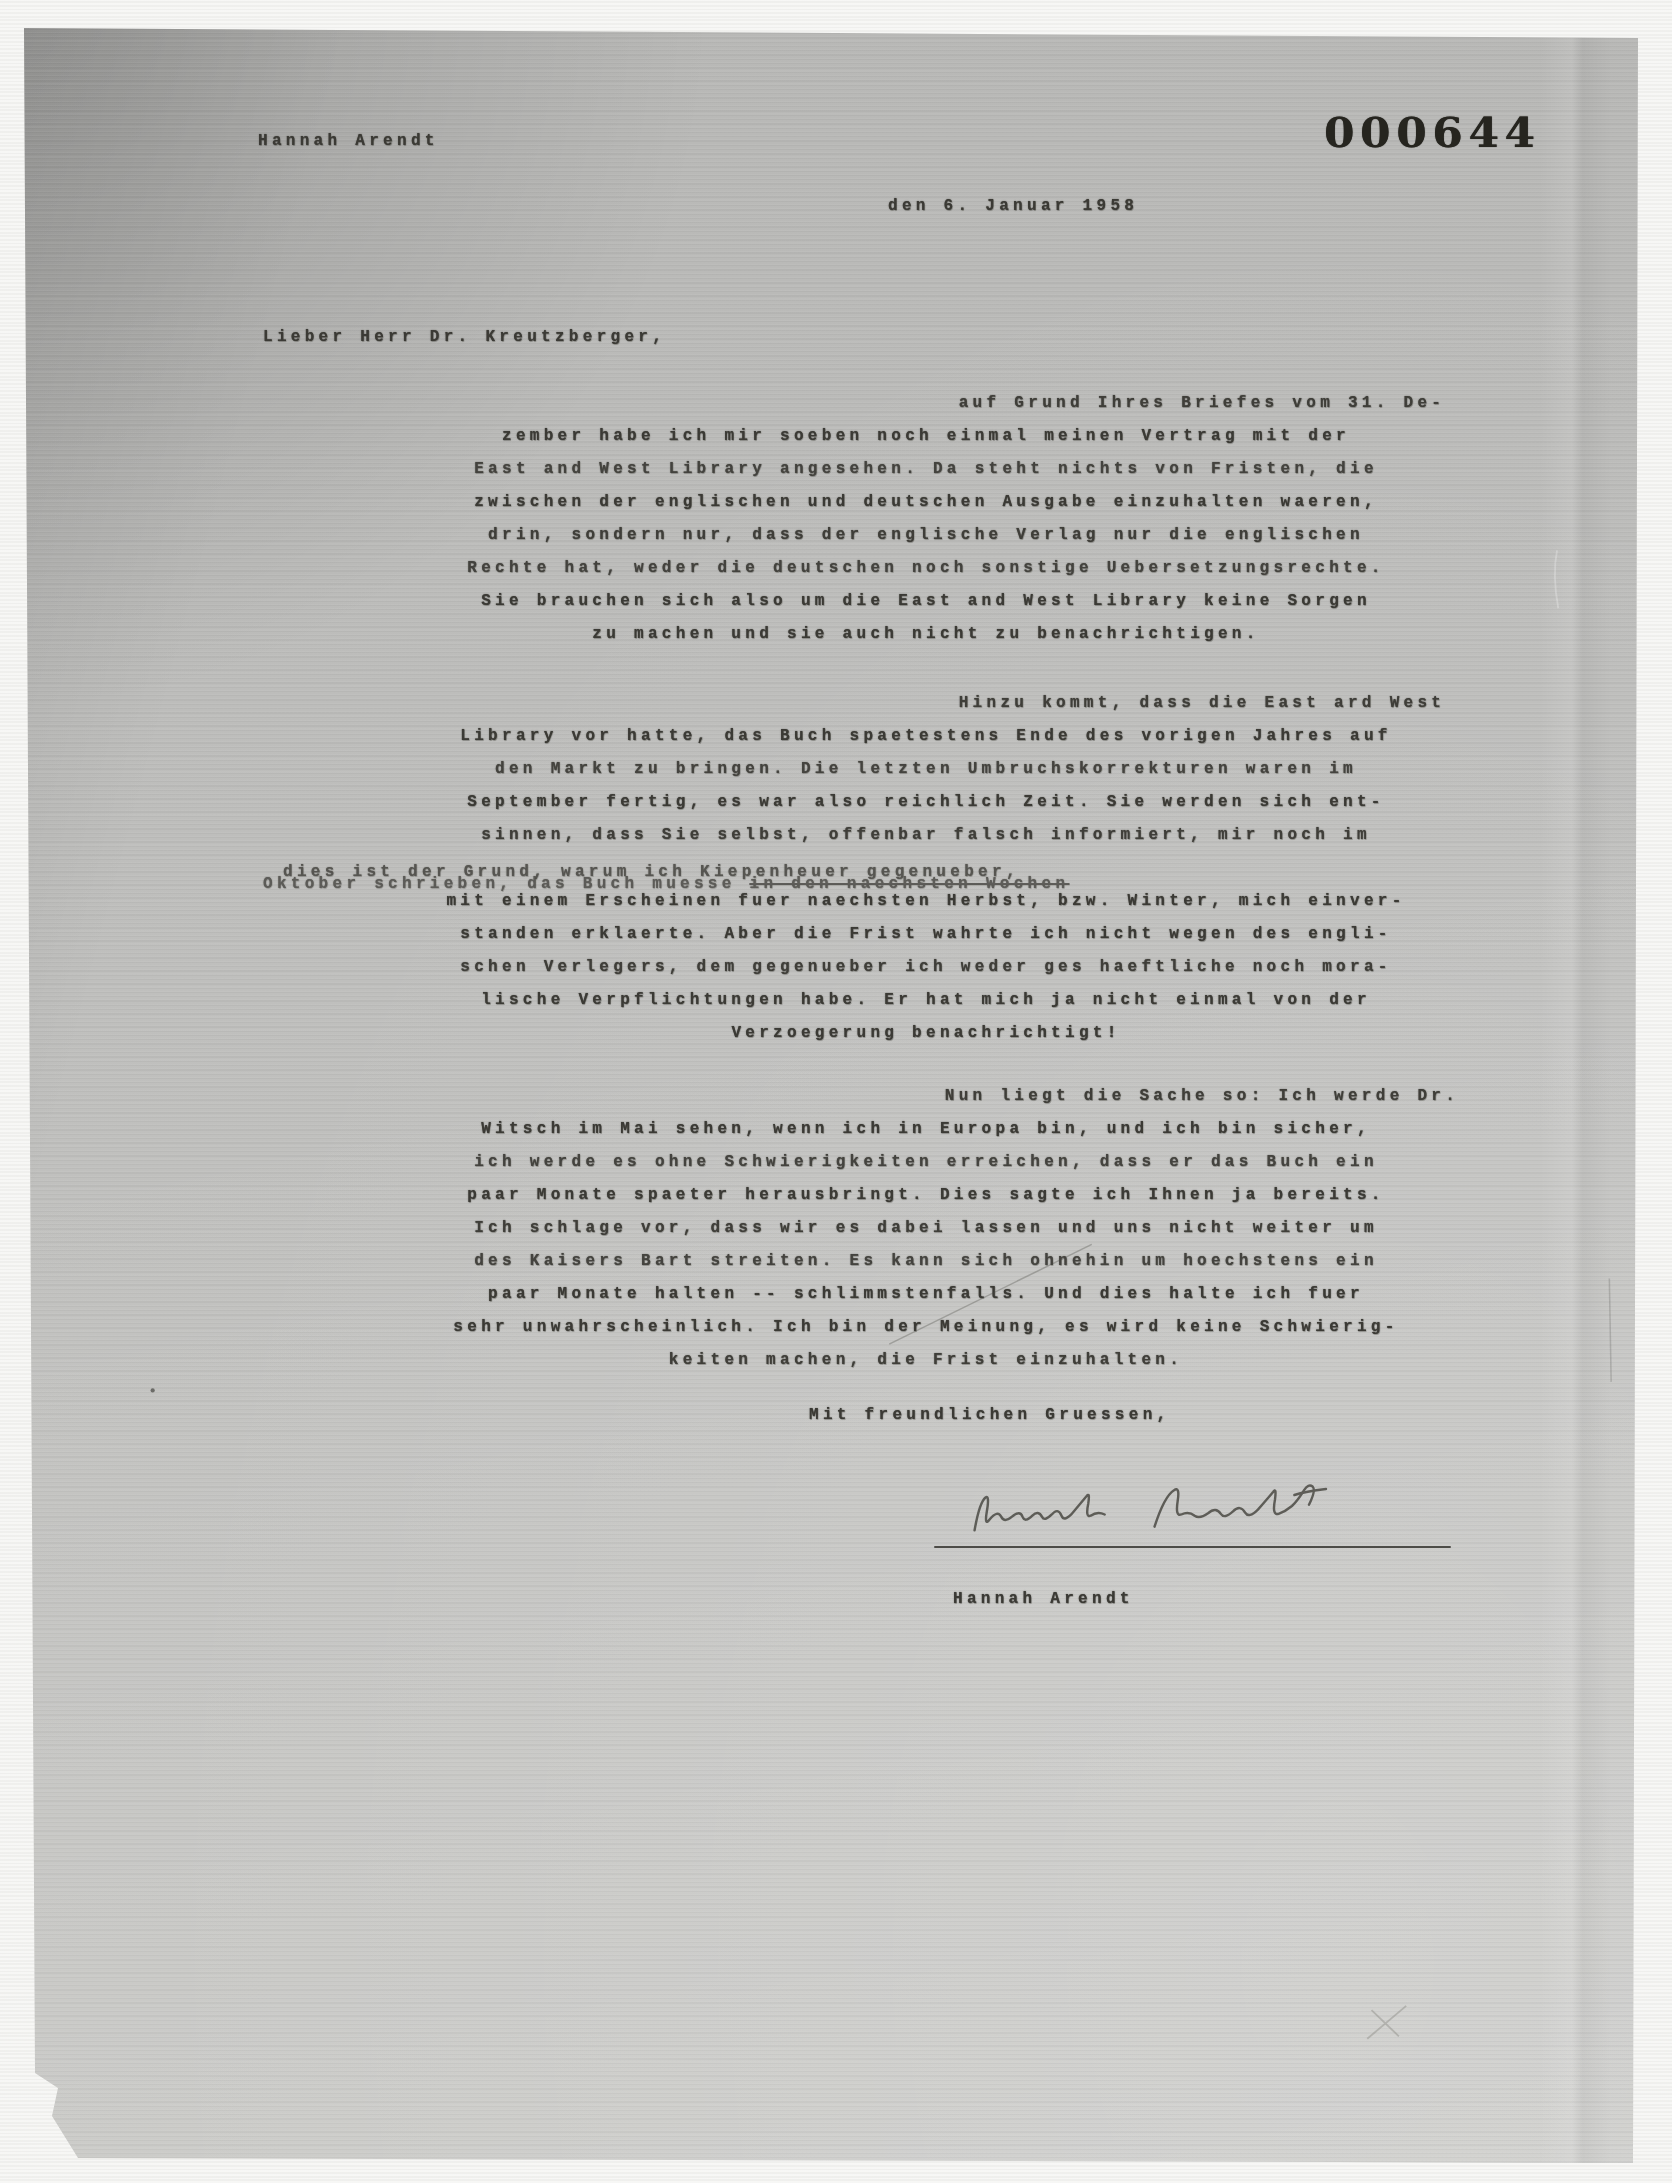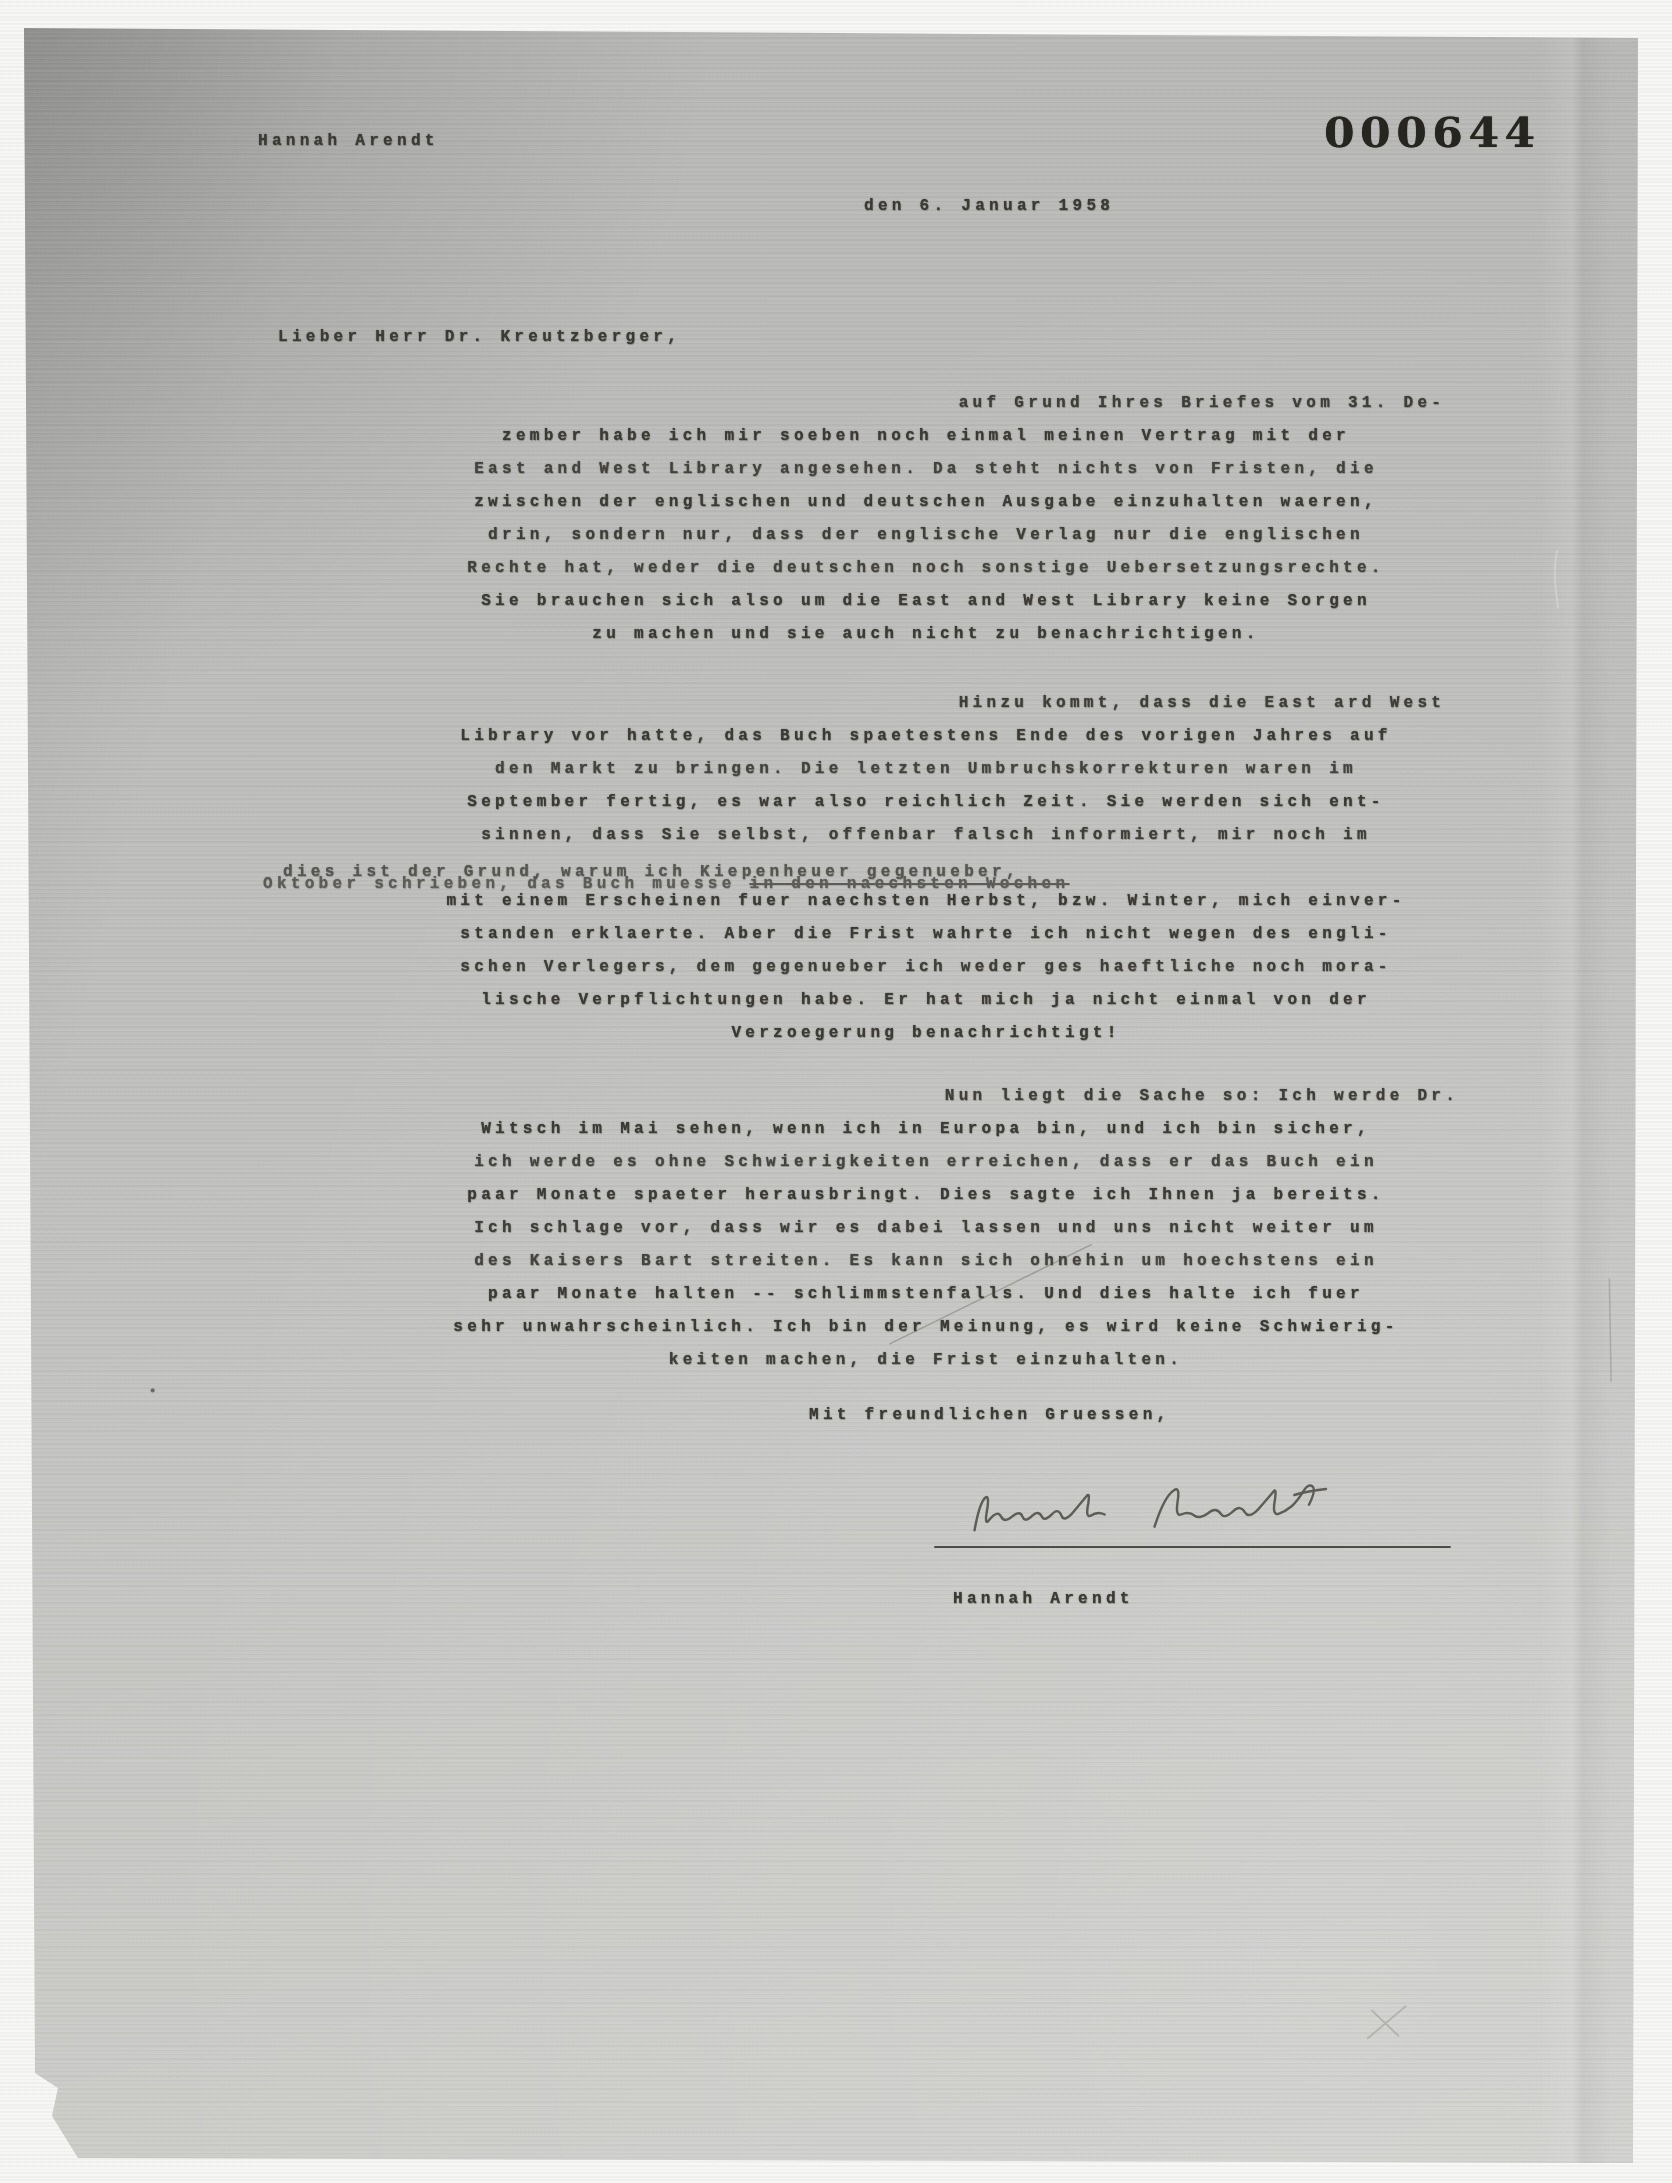--- a/index.html
+++ b/index.html
@@ -36,22 +36,22 @@
     font-family:"Liberation Mono", monospace;
     font-weight:700;
     font-size:16px;
     letter-spacing:4.3px;
     line-height:33px;
     white-space:pre;
     text-shadow:0 0 1.2px rgba(57,56,50,.85), 0.6px 0.6px 0 rgba(57,56,50,.28);
     filter:blur(0.3px);
   }
   .sender{left:258px;top:125px;}
-  .dateline{left:864px;top:190px;text-align:right;}
-  .salutation{left:278px;top:321px;}
+  .dateline{left:888px;top:190px;text-align:right;}
+  .salutation{left:263px;top:321px;}
   .stamp{
     position:absolute;left:1324px;top:107px;
     font-family:"DejaVu Serif", serif;font-weight:700;
     font-size:44px;letter-spacing:5.5px;color:#26251f;
     text-shadow:0 0 0.9px rgba(30,29,25,.9);
     filter:blur(0.2px);
     transform:scaleY(.92);
   }
   .body-text{left:263px;top:387px;width:1326px;text-align:center;}
   .paragraph{margin:0 0 35px 0;}

